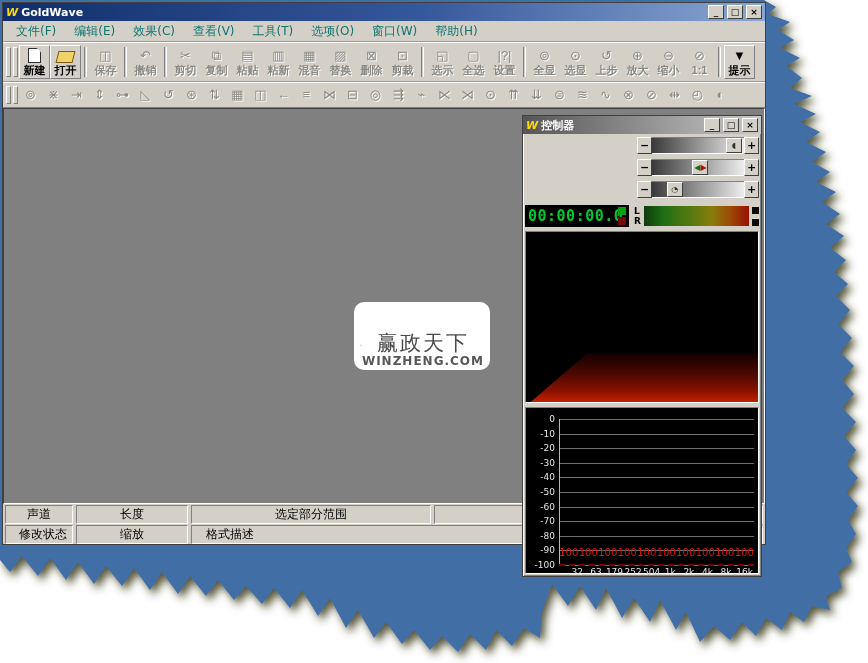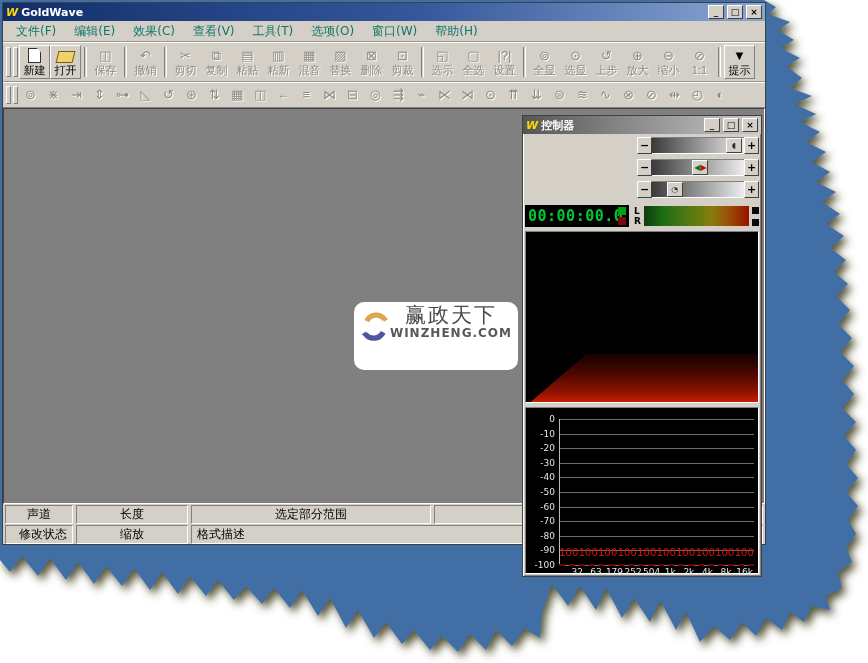--- a/index.html
+++ b/index.html
@@ -30,47 +30,47 @@
             border-top:1px solid #fff;border-bottom:1px solid #808080;padding-left:2px;}
   .grip{width:3px;height:28px;border:1px solid;border-color:#fff #808080 #808080 #fff;margin:0 1px;}
   .grip.short{height:16px;}
   .tbtn{width:31px;height:34px;display:flex;flex-direction:column;align-items:center;
         justify-content:center;gap:0;background:transparent;border:1px solid transparent;
         font-size:11px;color:#000;white-space:nowrap;}
   .tbtn.enabled{border-color:#fff #808080 #808080 #fff;}
   .tbtn.disabled{color:#8a8a84;text-shadow:1px 1px 0 #fff;}
   .tb-icon{height:15px;line-height:15px;font-size:13px;position:relative;display:block;}
   .tbtn.disabled .tb-icon{color:#8a8a84;}
-  .tb-label{font-size:11px;line-height:14px;}
+  .tb-label{font-size:11px;line-height:14px;font-weight:bold;}
   .tsep{width:1px;height:30px;border-left:1px solid #808080;border-right:1px solid #fff;margin:0 3px;}
   .new-file-icon{width:11px;height:13px;margin:1px auto 0;background:#fff;
                  border:1px solid #303030;font-size:0;
                  clip-path:polygon(0 0,68% 0,100% 28%,100% 100%,0 100%);}
   .open-folder-icon{width:15px;height:10px;margin:3px auto 0;background:#efd26a;
                     border:1px solid #7a5a10;font-size:0;transform:skewX(-14deg);}
   .fx-icon{width:23px;height:18px;text-align:center;font-size:13px;line-height:18px;
            color:#8a8a84;text-shadow:1px 1px 0 #fff;}
   .client{position:relative;flex:1;background:#808080;border:1px solid;
           border-color:#404040 #fff #fff #404040;overflow:hidden;}
 
   
-  .watermark{position:absolute;left:350px;top:193px;width:164px;height:68px;background:#fff;
-             border-radius:10px;display:flex;align-items:flex-start;gap:0;padding:2px 6px;box-sizing:border-box;}
+  .watermark{position:absolute;left:350px;top:193px;width:136px;height:68px;background:#fff;
+             border-radius:10px;display:flex;align-items:flex-end;gap:0;padding:2px 6px;box-sizing:border-box;}
   .wm-text{display:flex;flex-direction:column;align-items:center;line-height:1.1;}
   .wm-cn{font-family:"DejaVu Serif",serif;font-size:21px;color:#4a4a4a;letter-spacing:2px;}
   .wm-en{font-size:12px;font-weight:bold;color:#585858;letter-spacing:1px;}
 
   
   .srow{display:flex;height:19px;background:#d4d0c8;gap:3px;padding:1px 2px 0;}
   .scell{border:1px solid;border-color:#808080 #fff #fff #808080;font-size:12px;color:#000;
          display:flex;align-items:center;justify-content:center;box-sizing:border-box;}
   .srow1 div:nth-of-type(1){width:68px;} .srow1 div:nth-of-type(2){width:112px;}
   .srow1 div:nth-of-type(3){width:240px;} .srow1 div:nth-of-type(4){flex:1;}
   .srow2 div:nth-of-type(1){width:68px;padding-left:8px;} .srow2 div:nth-of-type(2){width:112px;}
-  .srow2 div:nth-of-type(3){flex:1;justify-content:flex-start;padding-left:5px;}
+  .srow2 div:nth-of-type(3){flex:1;justify-content:flex-start;padding-left:14px;}
 
   
   #controller{left:522px;top:115px;width:238px;height:460px;z-index:5;display:flex;flex-direction:column;}
   #ctl-title{background:linear-gradient(90deg,#565656,#c9c9c9);}
   .ctl-body{flex:1;padding:2px;display:flex;flex-direction:column;box-sizing:border-box;}
   .slider-row{display:flex;height:17px;margin:1px 0 4px auto;width:122px;}
   .sbtn{width:15px;background:#d4d0c8;border:1px solid;border-color:#fff #404040 #404040 #fff;
         font:bold 11px "DejaVu Sans",sans-serif;line-height:13px;text-align:center;padding:0;}
   .strack{flex:1;position:relative;background:linear-gradient(90deg,#3a3a3a,#ededed);
           border-top:1px solid #808080;border-bottom:1px solid #fff;}

